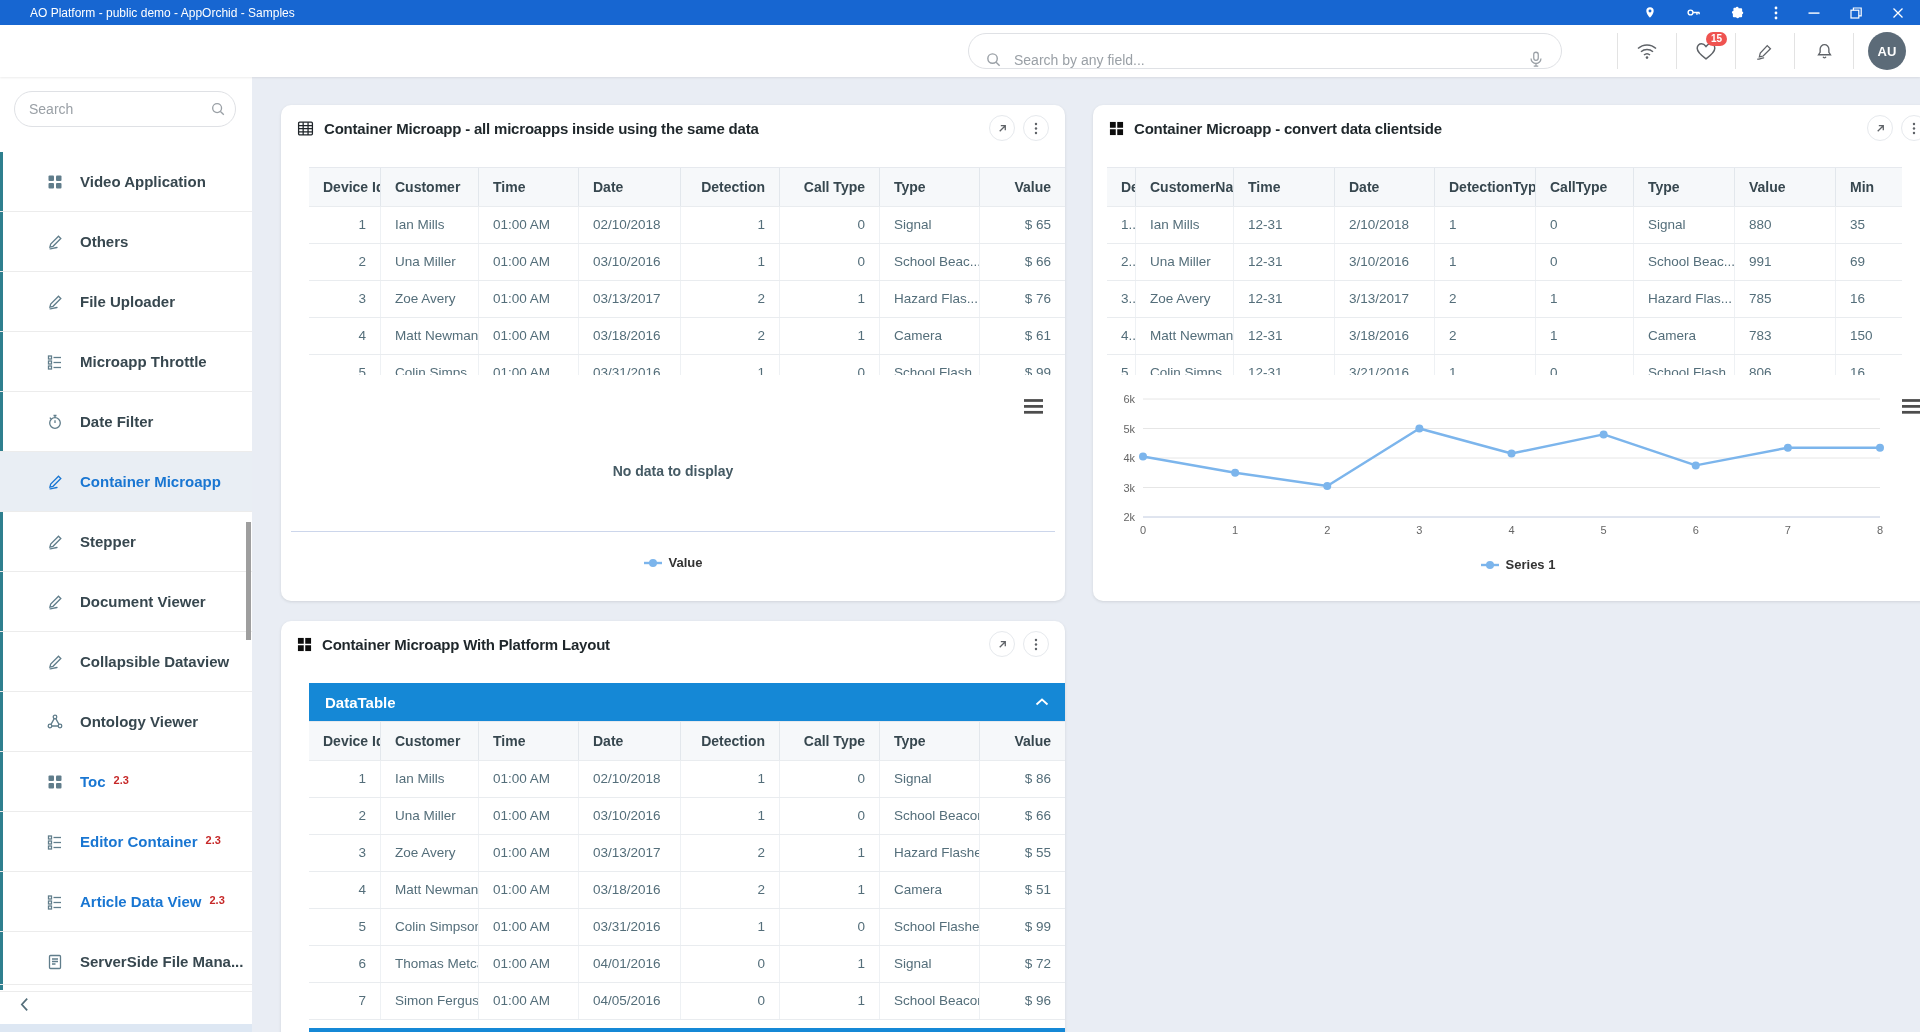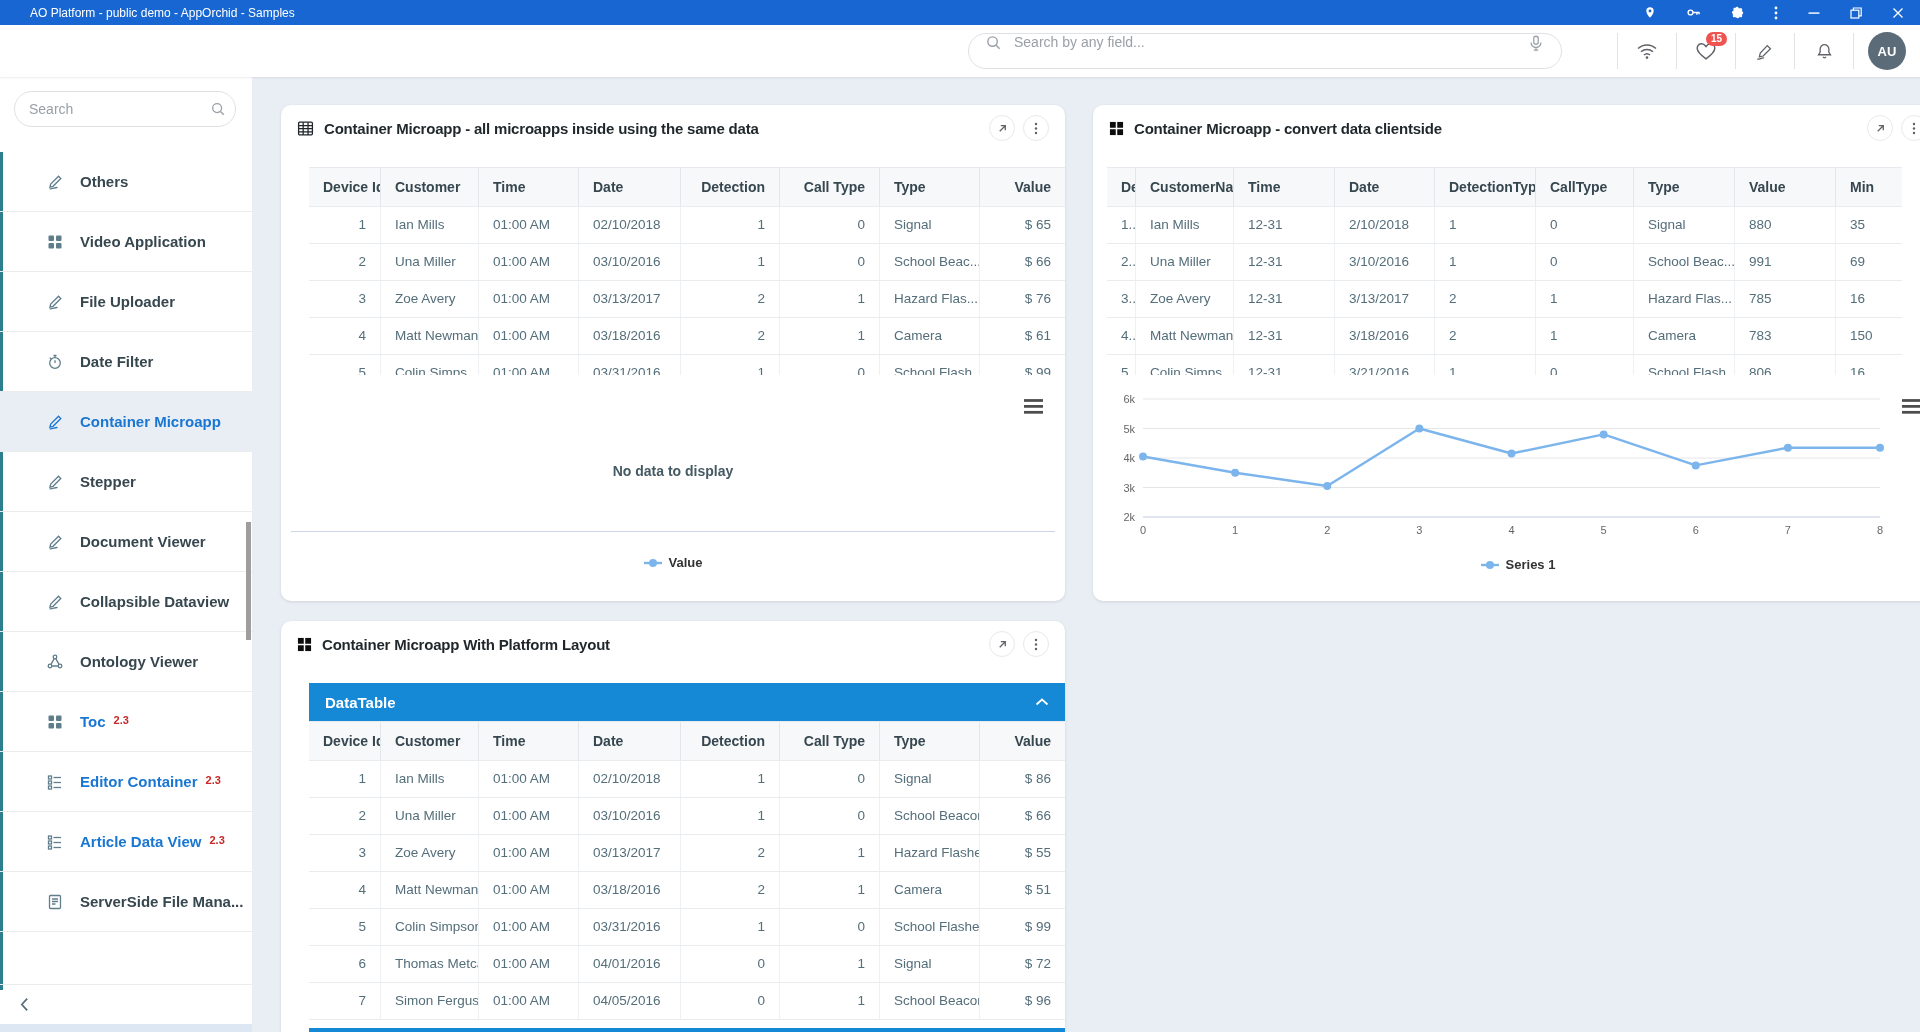--- a/index.html
+++ b/index.html
@@ -23,21 +23,21 @@
   .hub .p1 { left:11px; top:3px;  background:#f58220; }
   .hub .p2 { left:18px; top:11px; background:#90a4ae; }
   .hub .p3 { left:11px; top:18px; background:#29abe2; }
   .hub .p4 { left:4px;  top:11px; background:#f58220; }
   .vdiv { width:1px; height:34px; background:#e3e3e3; margin:0 18px; }
   .app-name { font-size:16px; font-weight:700; color:#23292e; margin-left:14px; }
   .ao-logo { font-size:27px; font-weight:800; letter-spacing:-1px; line-height:1; }
   .ao-a { color:#f58220; } .ao-o { color:#29abe2; }
 
   .search-pill { position:absolute; left:968px; top:8px; width:594px; height:36px;
-    border:1px solid #dfe1e5; border-radius:18px; display:flex; align-items:flex-start;
+    border:1px solid #dfe1e5; border-radius:18px; display:flex; align-items:flex-end;
     padding:0 16px; background:#fff; color:#9aa0a6; }
   .search-pill input { flex:1; border:0; outline:0; font-size:14px; color:#3c4043;
     font-family:"Liberation Sans",sans-serif; margin-left:12px; }
   .search-pill input::placeholder { color:#9aa0a6; }
 
   .hdr-icons { position:absolute; right:8px; top:0; height:52px; display:flex; align-items:center; color:#5f6368; }
   .hdr-icons .sep { width:1px; height:36px; background:#e3e3e3; }
   .hicon { width:58px; display:flex; justify-content:center; position:relative; cursor:pointer; }
   .badge { position:absolute; top:-9px; right:8px; background:#ef5350; color:#fff; font-size:10px;
     font-weight:700; border-radius:9px; padding:2px 5px; line-height:1; }
@@ -227,43 +227,54 @@
     <span style="display:flex;">
         <svg viewBox="0 0 18 18" width="16" height="16" fill="none" stroke="currentColor" stroke-width="1.5">
           <circle cx="8" cy="8" r="5"></circle>
           <path d="M11.8 11.8L15.5 15.5"></path>
         </svg>
       </span>
   </div>
   <div class="side-stripe"></div>
   <div class="side-list" id="sidebar-list">
       <div class="side-item">
-        <span class="si-icon"><svg viewBox="0 0 18 18" width="18" height="18" fill="none" stroke="currentColor" stroke-width="1.3">
-            <path d="M12.5 3.2l2.3 2.3L7 13.3l-3.1.8.8-3.1z"></path>
-            <path d="M4 15.8c3 0 4.5-1.3 7-1.3" stroke-linecap="round"></path>
-          </svg></span>
-        <span class="si-label">Others</span>
-      </div>
-      <div class="side-item">
         <span class="si-icon"><svg viewBox="0 0 18 18" width="18" height="18">
             <g fill="currentColor">
               <rect x="2.5" y="2.5" width="5.5" height="5.5" rx="1"></rect>
               <rect x="10" y="2.5" width="5.5" height="5.5" rx="1"></rect>
               <rect x="2.5" y="10" width="5.5" height="5.5" rx="1"></rect>
               <rect x="10" y="10" width="5.5" height="5.5" rx="1"></rect>
             </g>
           </svg></span>
         <span class="si-label">Video Application</span>
       </div>
       <div class="side-item">
         <span class="si-icon"><svg viewBox="0 0 18 18" width="18" height="18" fill="none" stroke="currentColor" stroke-width="1.3">
             <path d="M12.5 3.2l2.3 2.3L7 13.3l-3.1.8.8-3.1z"></path>
             <path d="M4 15.8c3 0 4.5-1.3 7-1.3" stroke-linecap="round"></path>
           </svg></span>
+        <span class="si-label">Others</span>
+      </div>
+      <div class="side-item">
+        <span class="si-icon"><svg viewBox="0 0 18 18" width="18" height="18" fill="none" stroke="currentColor" stroke-width="1.3">
+            <path d="M12.5 3.2l2.3 2.3L7 13.3l-3.1.8.8-3.1z"></path>
+            <path d="M4 15.8c3 0 4.5-1.3 7-1.3" stroke-linecap="round"></path>
+          </svg></span>
         <span class="si-label">File Uploader</span>
+      </div>
+      <div class="side-item">
+        <span class="si-icon"><svg viewBox="0 0 18 18" width="18" height="18" fill="none" stroke="currentColor" stroke-width="1.3">
+            <rect x="2.5" y="3" width="3" height="3"></rect>
+            <path d="M7.5 4.5H15"></path>
+            <rect x="2.5" y="8" width="3" height="3"></rect>
+            <path d="M7.5 9.5H15"></path>
+            <rect x="2.5" y="13" width="3" height="3"></rect>
+            <path d="M7.5 14.5H15"></path>
+          </svg></span>
+        <span class="si-label">Microapp Throttle</span>
       </div>
       <div class="side-item">
         <span class="si-icon"><svg viewBox="0 0 18 18" width="18" height="18" fill="none" stroke="currentColor" stroke-width="1.3">
             <circle cx="9" cy="10" r="5.3"></circle>
             <path d="M9 10V7.2M7.5 2.5h3M9 2.5v2.2M3.8 4.6l1.4 1.4"></path>
           </svg></span>
         <span class="si-label">Date Filter</span>
       </div>
       <div class="side-item active">
         <span class="si-icon"><svg viewBox="0 0 18 18" width="18" height="18" fill="none" stroke="currentColor" stroke-width="1.3">

